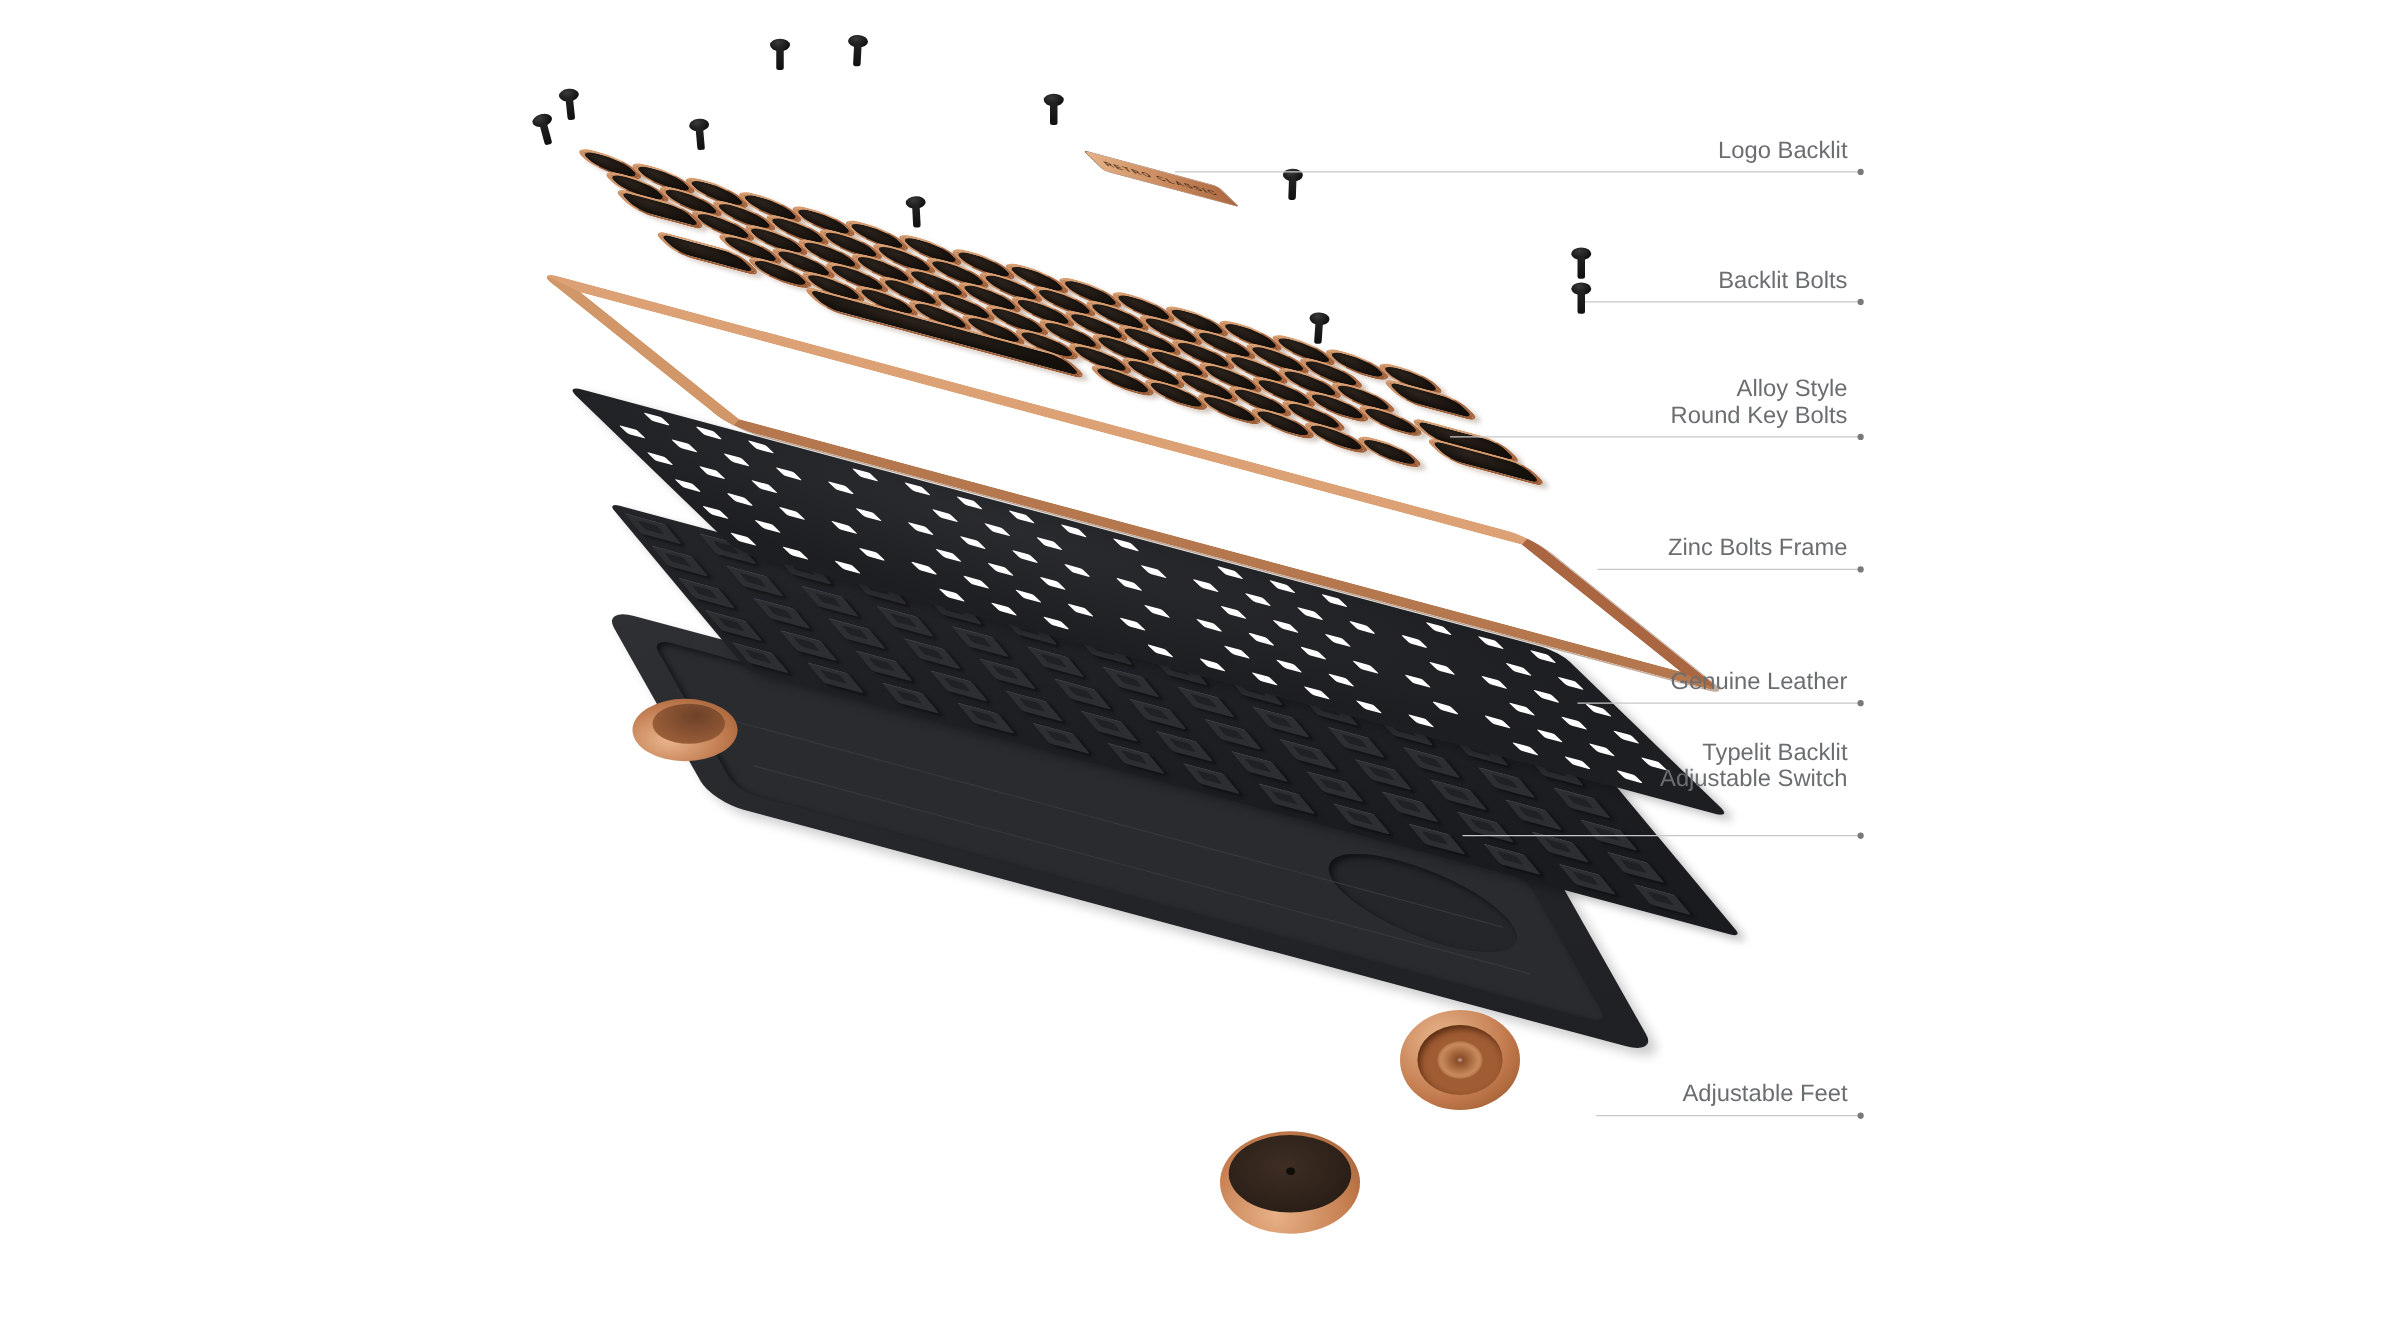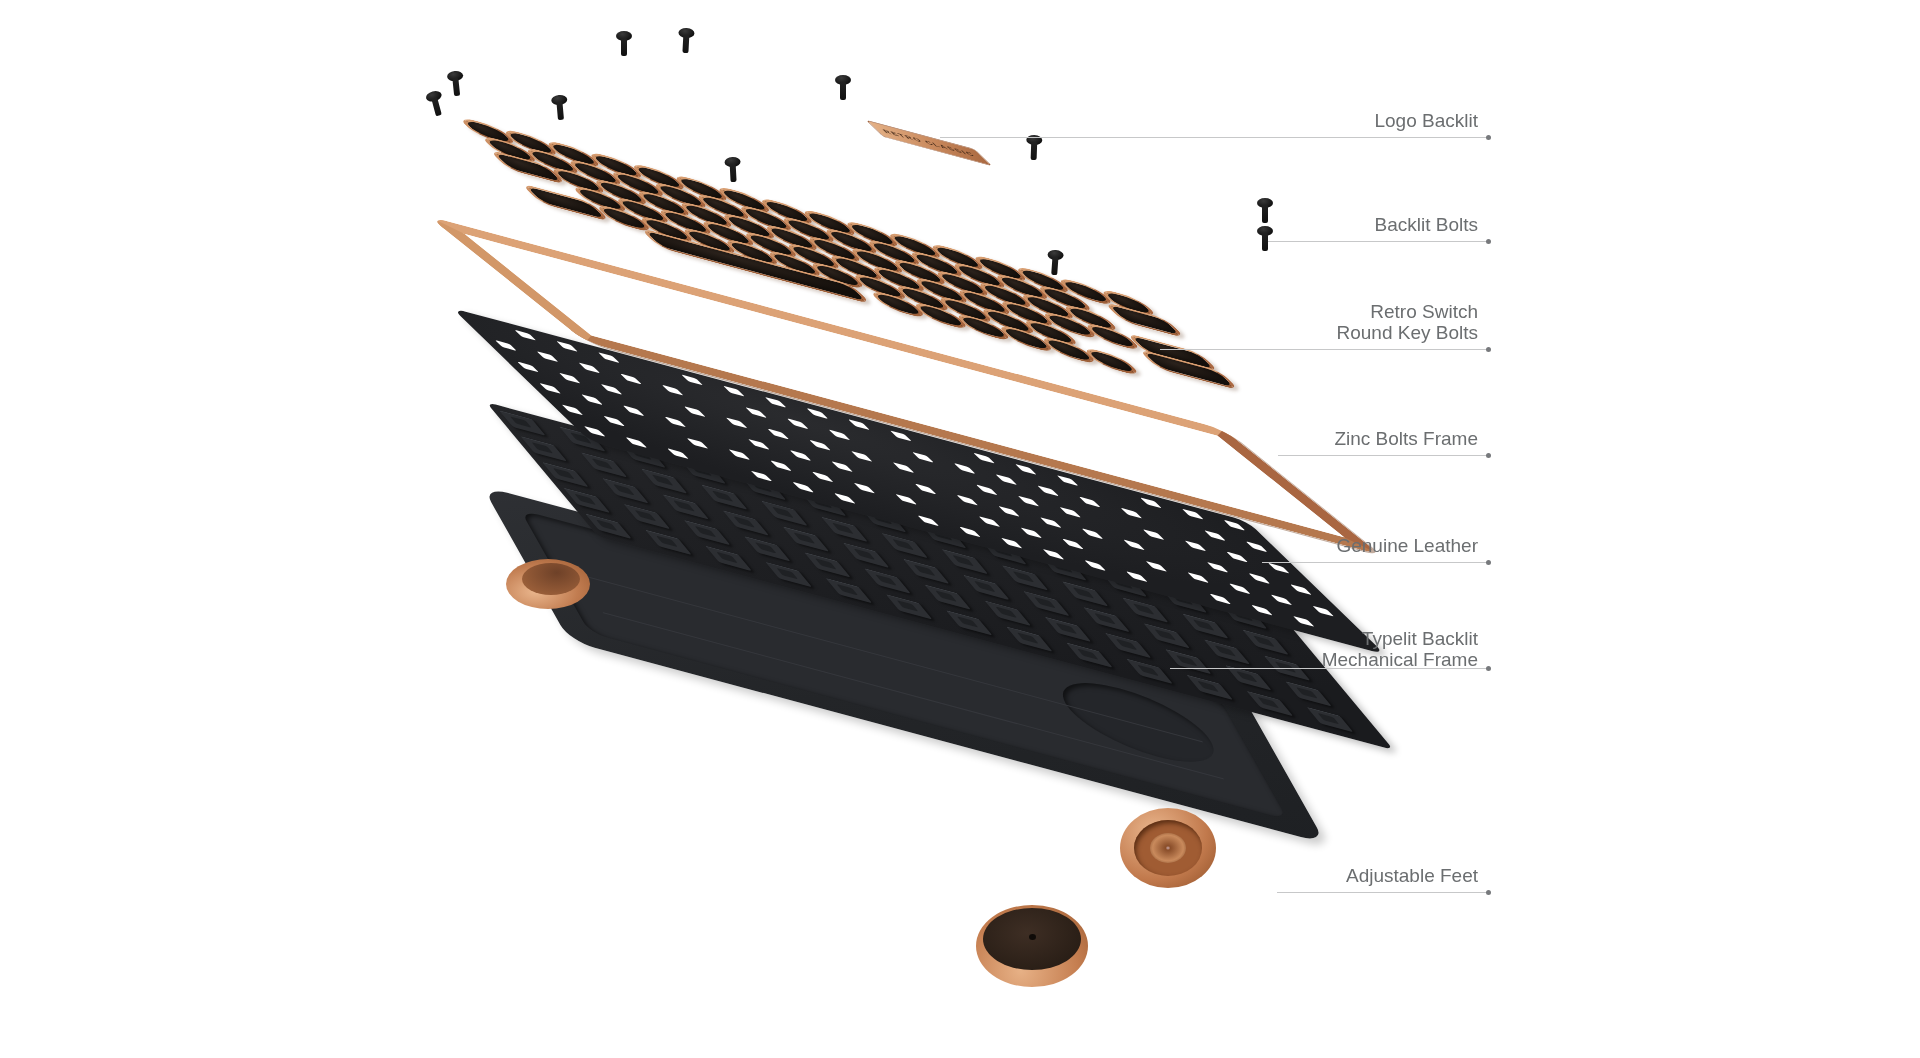--- a/index.html
+++ b/index.html
@@ -536,30 +536,30 @@
   <div class="dot" style="left:1486px;top:666px"></div>
   <div class="dot" style="left:1486px;top:890px"></div>
 
   <div class="label" style="top:110px">
     <div>Logo Backlit</div>
   </div>
   <div class="label" style="top:214px">
     <div>Backlit Bolts</div>
   </div>
   <div class="label" style="top:301px">
-    <div>Retro Switch</div>
+    <div>Alloy Style</div>
     <div>Round Key Bolts</div>
   </div>
   <div class="label" style="top:428px">
     <div>Zinc Bolts Frame</div>
   </div>
   <div class="label" style="top:535px">
     <div>Genuine Leather</div>
   </div>
-  <div class="label" style="top:628px">
+  <div class="label" style="top:592px">
     <div>Typelit Backlit</div>
-    <div>Mechanical Frame</div>
+    <div>Adjustable Switch</div>
   </div>
   <div class="label" style="top:865px">
     <div>Adjustable Feet</div>
   </div>
 
 </div>
 
 </body></html>

